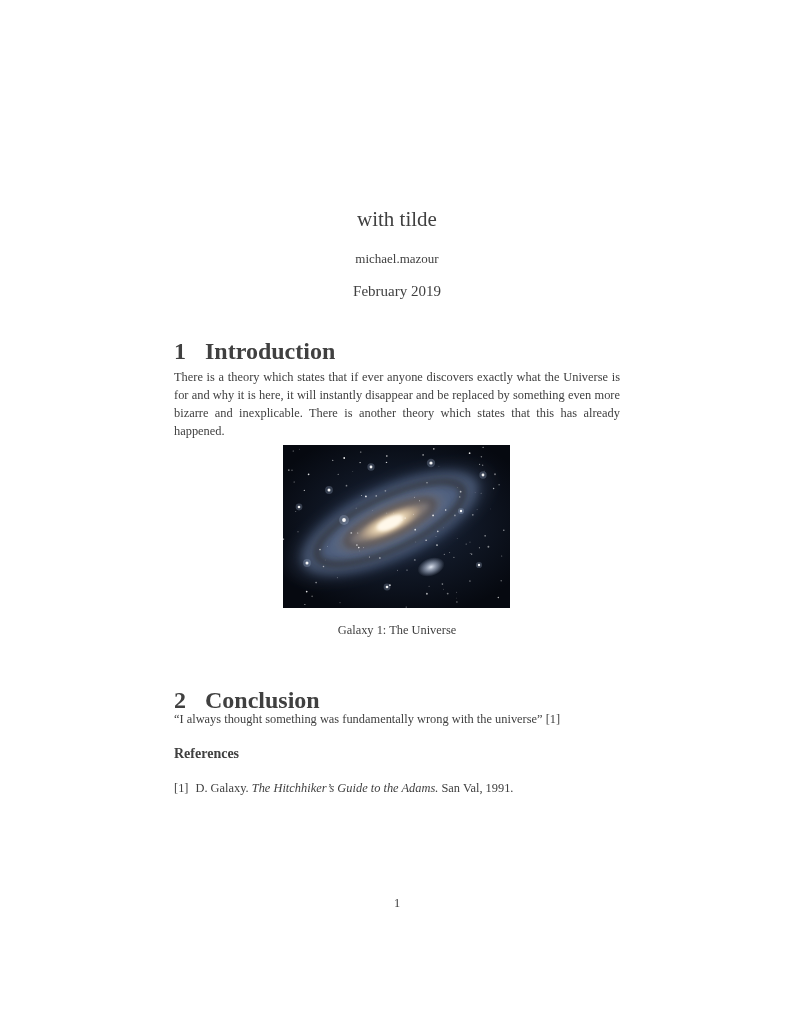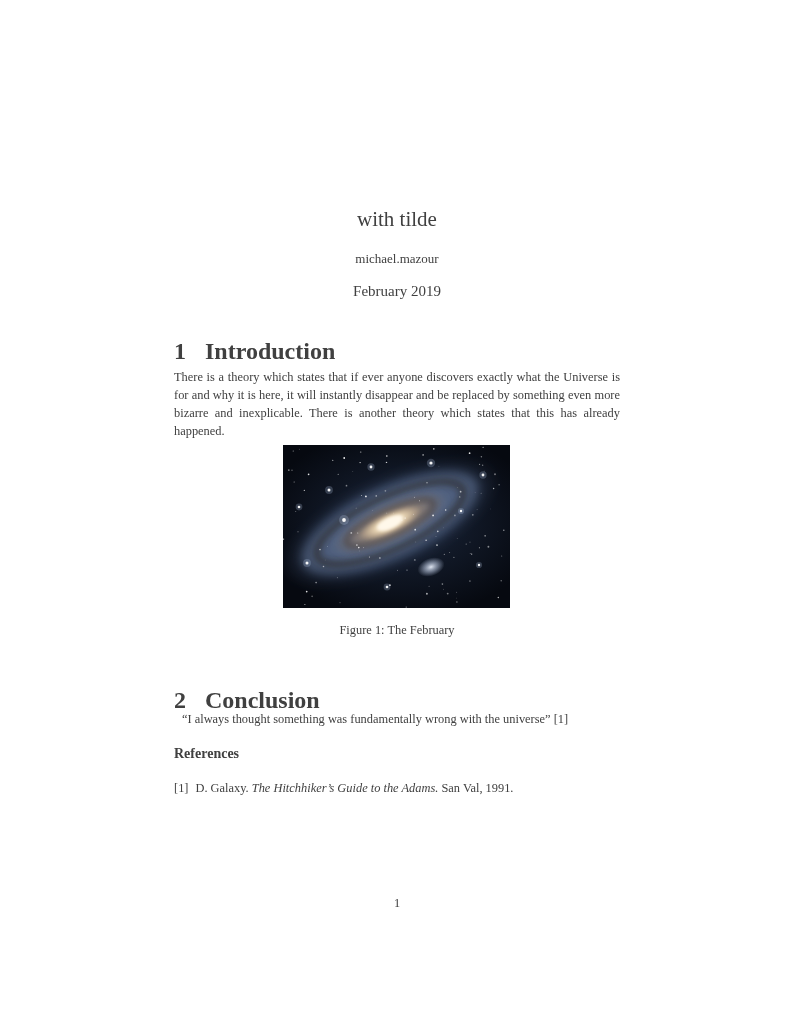--- a/index.html
+++ b/index.html
@@ -23,21 +23,21 @@
   .doc-date    { top: 283px; font-size: 15px; }
 
   .section-heading { font-size: 24px; font-weight: bold; line-height: 1.2; }
   .sec-1 { top: 337px; }
   .sec-2 { top: 678px; margin-top: 8px; }
   .refs-heading { top: 746px; font-size: 14px; font-weight: bold; line-height: 1.2; }
   .sec-num { display: inline-block; min-width: 31px; }
 
   .body-text { font-size: 12.4px; line-height: 18px; }
   .para-1 { top: 368px; text-align: justify; }
-  .quote-line { top: 710px; margin-left: 8px; }
+  .quote-line { top: 710px; }
 
   .figure-img {
     top: 445px; left: 283px;
     width: 227px; height: 163px;
     background: #060910;
   }
   .figure-img svg { display: block; width: 100%; height: 100%; }
   .figure-caption { top: 623px; font-size: 12.4px; }
 
   .ref-item { top: 779px; display: flex; }
@@ -243,21 +243,21 @@
           <circle cx="88" cy="22" r="3.6399999999999997" fill="#cfe0ff" opacity="0.22"></circle>
           <circle cx="88" cy="22" r="1.4" fill="#ffffff" opacity="0.95"></circle>
           <circle cx="16" cy="62" r="3.3800000000000003" fill="#cfe0ff" opacity="0.22"></circle>
           <circle cx="16" cy="62" r="1.3" fill="#ffffff" opacity="0.95"></circle>
           <circle cx="178" cy="66" r="3.12" fill="#cfe0ff" opacity="0.22"></circle>
           <circle cx="178" cy="66" r="1.2" fill="#ffffff" opacity="0.95"></circle>
         </g>
     </svg>
   </div>
 
-  <div class="abs col centered figure-caption">Figure 1: The February</div>
+  <div class="abs col centered figure-caption">Galaxy 1: The Universe</div>
 
   <div class="abs col section-heading sec-2">
     <span class="sec-num">2</span><span>Conclusion</span>
   </div>
 
   <div class="abs col body-text quote-line">“I always thought something was fundamentally wrong with the universe” [1]</div>
 
   <div class="abs col refs-heading">References</div>
 
   <div class="abs col body-text ref-item">

